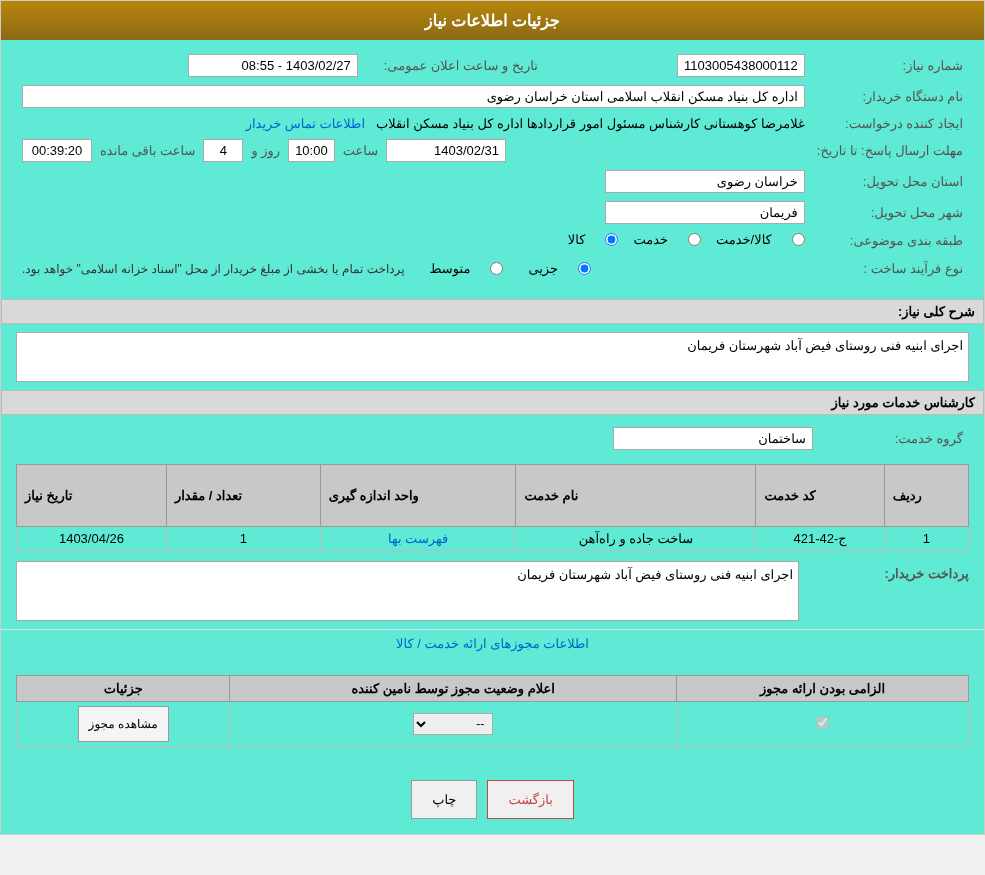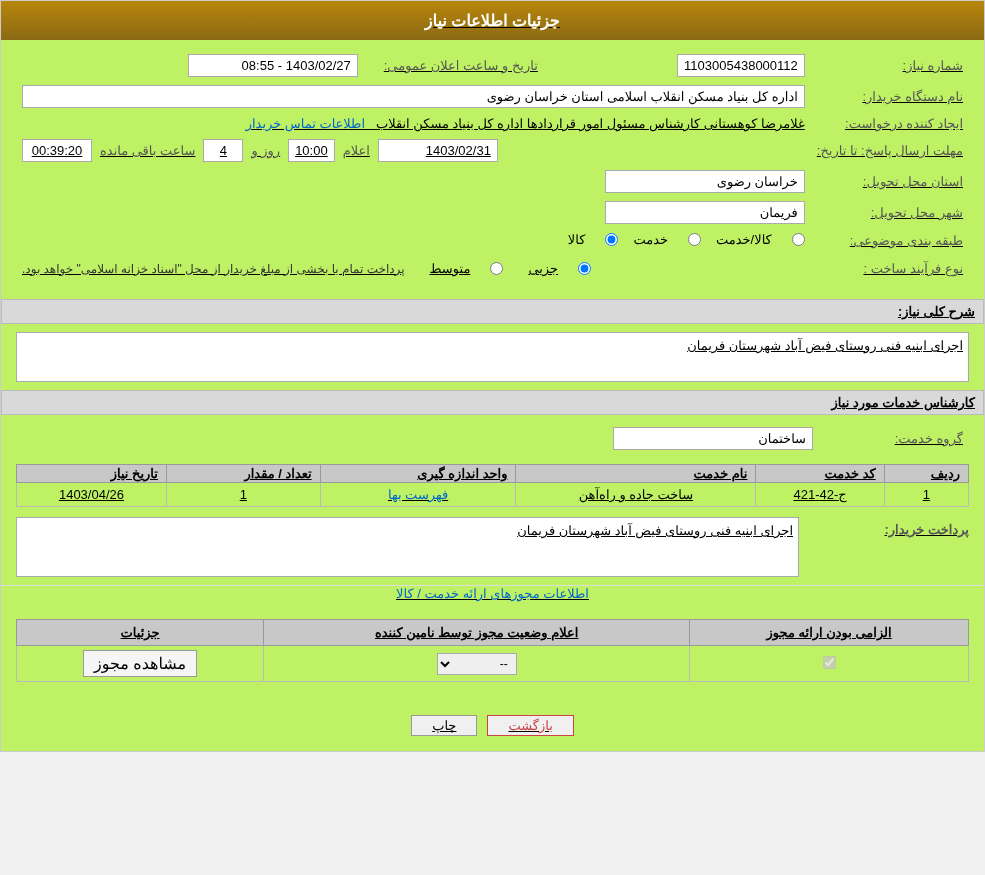--- a/index.html
+++ b/index.html
@@ -5,23 +5,22 @@
     * { box-sizing: border-box; margin: 0; padding: 0; }
     body {
       font-family: Tahoma, Arial, sans-serif;
       font-size: 13px;
       background: #f0f0f0;
       direction: rtl;
     }
     .page-wrapper {
       max-width: 985px;
       margin: 0 auto;
-      background: #bef264;
+      background: #5eead4;
       border: 1px solid #ccc;
-      text-decoration: underline;
     }
     .page-header {
       background: linear-gradient(to bottom, #b8860b, #8b6914);
       color: #fff;
       text-align: center;
       padding: 10px;
       font-size: 16px;
       font-weight: bold;
     }
     .section {
@@ -78,22 +77,22 @@
       text-align: right;
     }
     .data-table {
       width: 100%;
       border-collapse: collapse;
       margin: 10px 0;
     }
     .data-table th {
       background: #c8c8c8;
       border: 1px solid #999;
-      padding: 1px 8px;
-      text-align: right;
+      padding: 23px 8px;
+      text-align: left;
       font-weight: bold;
     }
     .data-table td {
       border: 1px solid #bbb;
       padding: 4px 8px;
       text-align: center;
     }
     .data-table tr:nth-child(even) td {
       background: #f9f9f9;
     }
@@ -126,21 +125,21 @@
       text-align: center;
     }
     .footer-buttons {
       text-align: center;
       padding: 15px;
       display: flex;
       justify-content: center;
       gap: 10px;
     }
     .btn {
-      padding: 2px 20px;
+      padding: 11px 20px;
       border: 1px solid #999;
       cursor: pointer;
       font-family: Tahoma, Arial, sans-serif;
       font-size: 13px;
     }
     .btn-print {
       background: #f0f0f0;
     }
     .btn-back {
       background: #f0f0f0;
@@ -160,24 +159,24 @@
       font-weight: bold;
     }
     .license-table td {
       border: 1px solid #bbb;
       padding: 4px 8px;
       text-align: center;
     }
     .view-btn {
       border: 1px solid #999;
       background: #f5f5f5;
-      padding: 3px 10px;
+      padding: 10px 10px;
       cursor: pointer;
       font-family: Tahoma, Arial, sans-serif;
-      font-size: 16px;
+      font-size: 12px;
     }
     .dropdown-small {
       border: 1px solid #aaa;
       padding: 2px 4px;
       font-family: Tahoma, Arial, sans-serif;
       font-size: 12px;
       min-width: 80px;
     }
     .checkbox-cell {
       text-align: center;
@@ -258,21 +257,21 @@
       </tr>
       <tr>
         <td class="label-cell">مهلت ارسال پاسخ: تا تاریخ:</td>
         <td class="value-cell" colspan="3">
           <div class="inline-fields">
             <span class="timer-box">00:39:20</span>
             <span class="field-label">ساعت باقی مانده</span>
             <span class="small-box">4</span>
             <span class="field-label">روز و</span>
             <span class="small-box">10:00</span>
-            <span class="field-label">اعلام</span>
+            <span class="field-label">ساعت</span>
             <span class="value-box">1403/02/31</span>
           </div>
         </td>
       </tr>
       <tr>
         <td class="label-cell">استان محل تحویل:</td>
         <td class="value-cell" colspan="3">
           <span class="value-box" style="min-width:200px;">خراسان رضوی</span>
         </td>
       </tr>
@@ -363,21 +362,21 @@
     </table>
 
     <div class="two-col" style="margin-top:8px;">
       <div class="col-label">پرداخت خریدار:</div>
       <div class="col-value">
         <div class="description-box" style="min-height:60px; width:100%;">اجرای ابنیه فنی روستای فیض آباد شهرستان فریمان</div>
       </div>
     </div>
   </div>
 
-  <div style="text-align:center; padding:0; color:#0066cc; font-size:13px; border-top:1px solid #ddd;">
+  <div style="text-align:center; padding:6px; color:#0066cc; font-size:13px; border-top:1px solid #ddd;">
     <span style="cursor:pointer;">اطلاعات مجوزهای ارائه خدمت / کالا</span>
   </div>
   <div class="inner-section">
     <table class="license-table">
       <thead>
         <tr>
           <th>الزامی بودن ارائه مجوز</th>
           <th>اعلام وضعیت مجوز توسط نامین کننده</th>
           <th>جزئیات</th>
         </tr>

